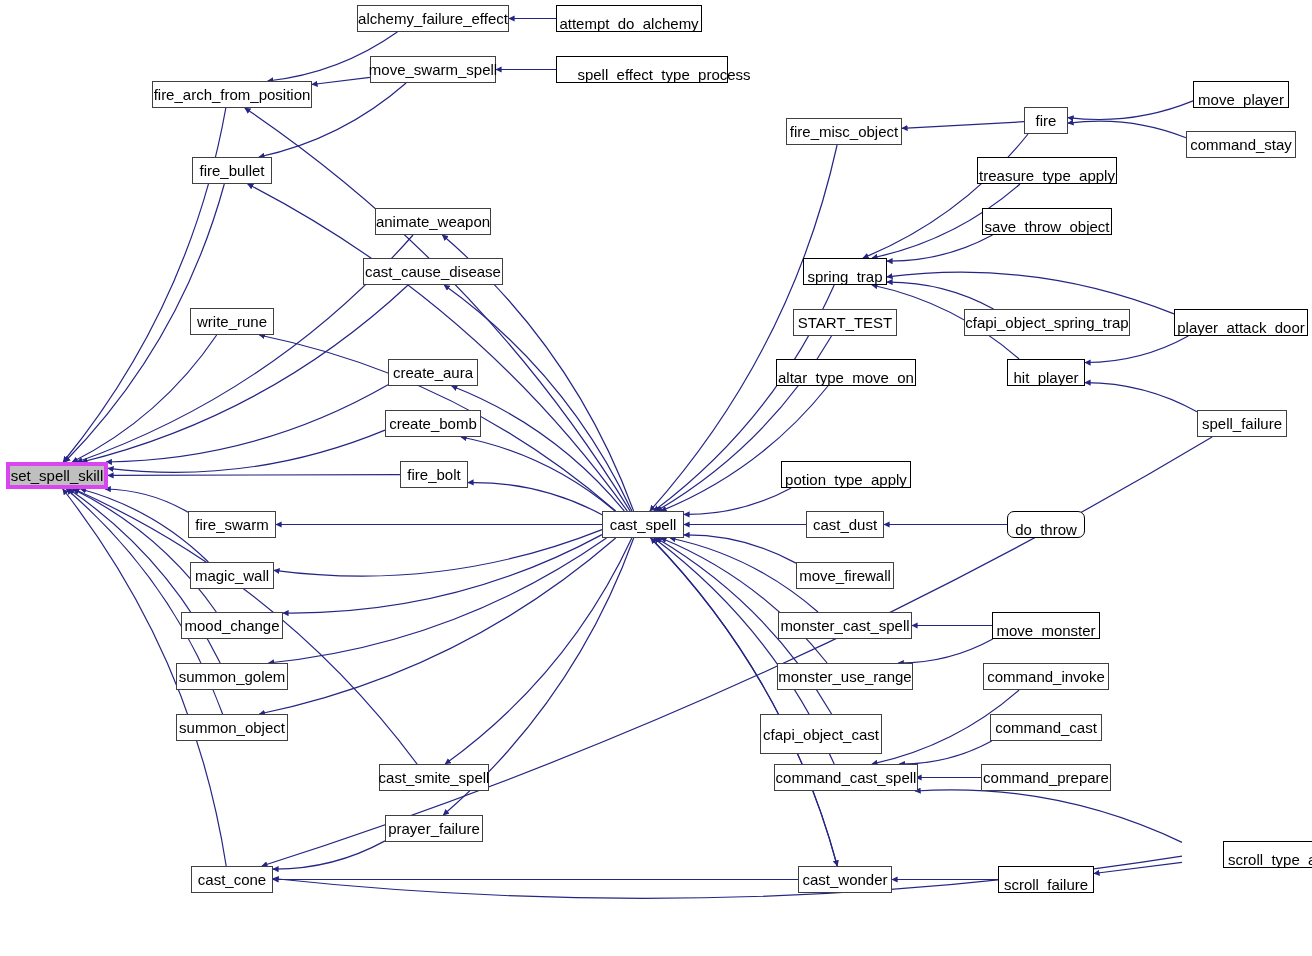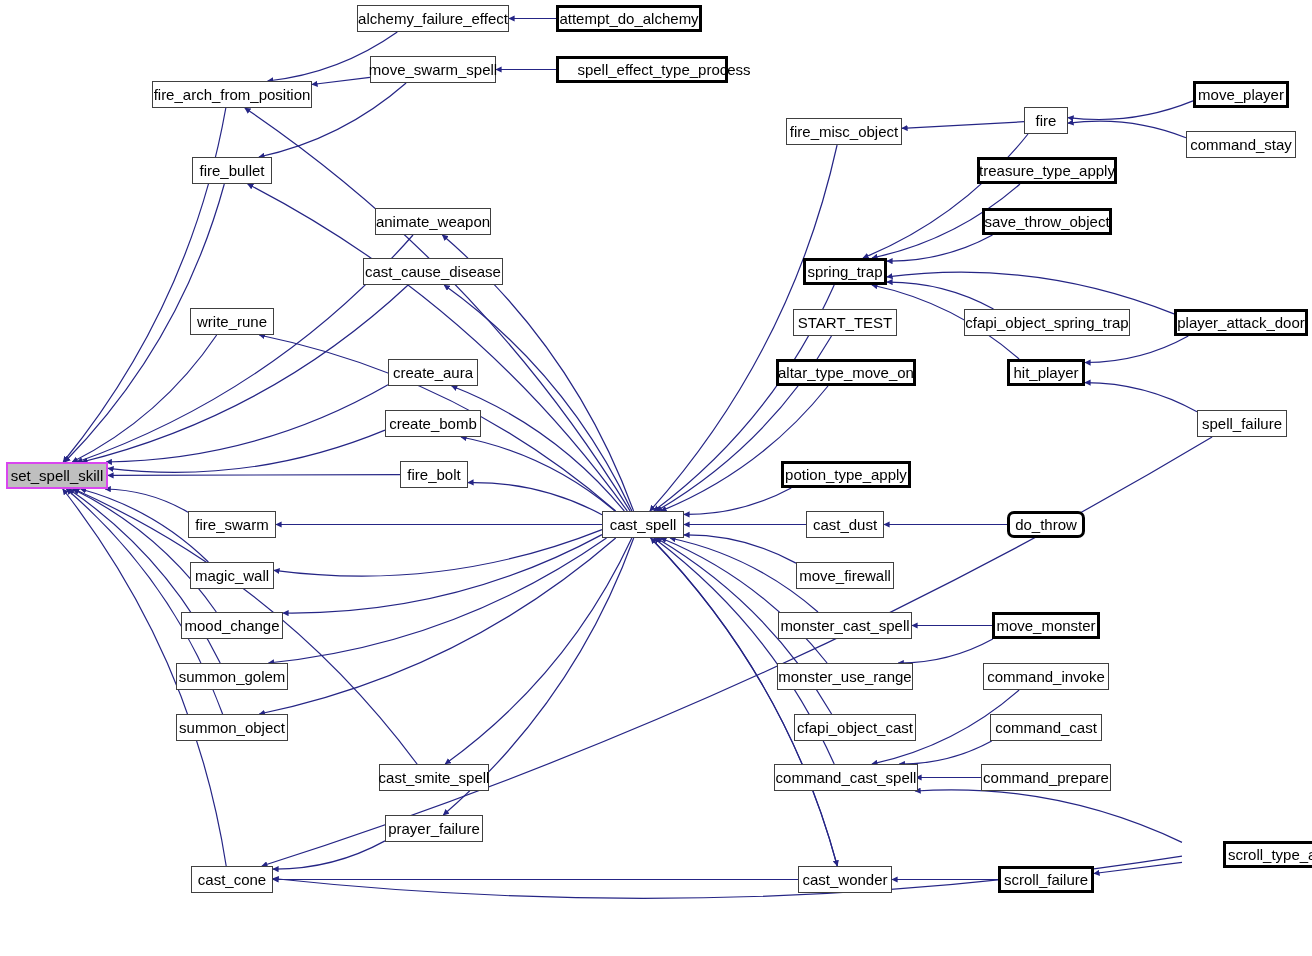--- a/index.html
+++ b/index.html
@@ -11,22 +11,22 @@
     box-sizing:border-box;
     display:flex;align-items:center;justify-content:center;
     font-size:15px;
     line-height:1;
     color:#000;
     background:#ffffff;
     border:1px solid #404040;
     white-space:nowrap;
     letter-spacing:0px;
   }
-  .node.red{border:3px solid #000000;}
-  .node.hl{background:#bfbfbf;border:2px solid #d946ef;}
+  .node.red{border:1px solid #000000;align-items:flex-end;}
+  .node.hl{background:#bfbfbf;border:4px solid #d946ef;}
   .node span{pointer-events:none;}
 </style>
 </head>
 <body>
 
 <div id="canvas">
   <svg id="edges" viewBox="0 0 1312 956">
     <defs>
       <marker id="arrow" viewBox="0 0 10 10" refX="9" refY="5" markerWidth="5.2" markerHeight="5.2" orient="auto-start-reverse">
         <path d="M 0 0 L 10 5 L 0 10 z" fill="#252585"></path>
@@ -194,21 +194,21 @@
       </div>
       <div class="node" style="left: 796px; top: 562px; width: 98px; height: 27px;">
         <span>move_firewall</span>
       </div>
       <div class="node" style="left: 778px; top: 612px; width: 134px; height: 27px;">
         <span>monster_cast_spell</span>
       </div>
       <div class="node" style="left: 777px; top: 663px; width: 136px; height: 27px;">
         <span>monster_use_range</span>
       </div>
-      <div class="node" style="left: 794px; top: 714px; width: 122px; height: 27px;">
+      <div class="node" style="left: 760px; top: 714px; width: 122px; height: 40px;">
         <span>cfapi_object_cast</span>
       </div>
       <div class="node" style="left: 774px; top: 764px; width: 144px; height: 27px;">
         <span>command_cast_spell</span>
       </div>
       <div class="node" style="left: 798px; top: 866px; width: 94px; height: 27px;">
         <span>cast_wonder</span>
       </div>
       <div class="node" style="left: 1024px; top: 107px; width: 44px; height: 27px;">
         <span>fire</span>

